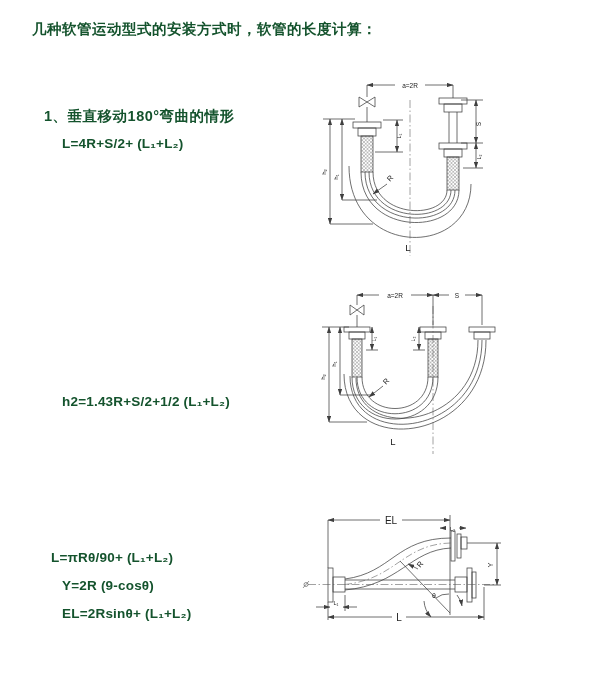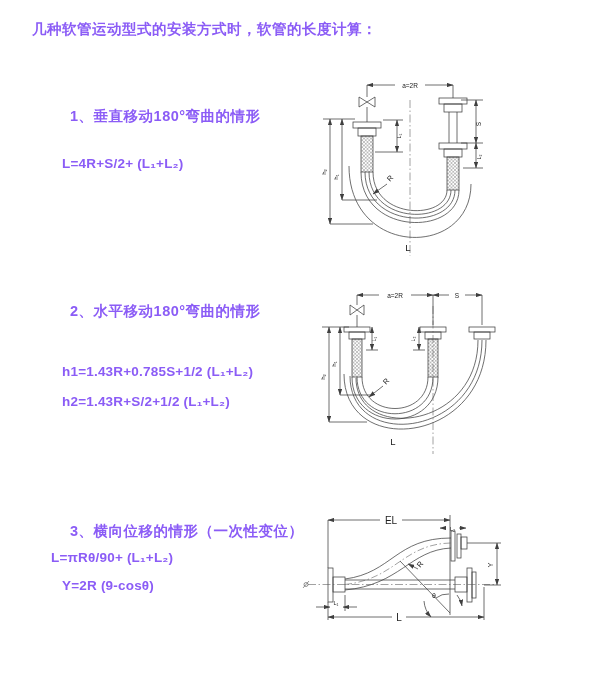--- a/index.html
+++ b/index.html
@@ -1,40 +1,38 @@
 <!DOCTYPE html>
 <html><head>
 <meta charset="utf-8">
 <style>
   html,body{margin:0;padding:0;background:#e8e8e8;}
   .page{position:relative;width:600px;height:675px;background:#ffffff;overflow:hidden;
-        font-family:"Liberation Sans","DejaVu Sans",sans-serif;color:#8b5cf6;}
+        font-family:"Liberation Sans","DejaVu Sans",sans-serif;color:#14532d;}
   .title{position:absolute;left:32px;top:20px;font-size:14.5px;font-weight:bold;letter-spacing:.5px;}
-  .sec-heading{position:absolute;font-size:14.5px;font-weight:bold;letter-spacing:.5px;white-space:nowrap;margin-left:26px;}
+  .sec-heading{position:absolute;font-size:14.5px;font-weight:bold;letter-spacing:.5px;white-space:nowrap;}
   .formula{position:absolute;font-size:13.5px;font-weight:bold;letter-spacing:.2px;white-space:nowrap;}
   .diag{position:absolute;}
   .diag text{fill:#222;font-family:"Liberation Sans","DejaVu Sans",sans-serif;}
 </style>
 </head>
 <body>
 
 <div class="page">
 
   <div class="title">几种软管运动型式的安装方式时，软管的长度计算：</div>
 
   <div class="sec-heading" style="left:44px;top:107px">1、垂直移动180°弯曲的情形</div>
-  <div class="formula" style="left:62px;top:156px">L=4R+S/2+ (L₁+L₂)</div>
-
-  <div class="sec-heading" style="left:44px;top:302px">2、水平移动180°弯曲的情形</div>
-  <div class="formula" style="left:62px;top:364px">h1=1.43R+0.785S+1/2 (L₁+L₂)</div>
+  <div class="formula" style="left:62px;top:136px">L=4R+S/2+ (L₁+L₂)</div>
+
   <div class="formula" style="left:62px;top:394px">h2=1.43R+S/2+1/2 (L₁+L₂)</div>
 
-  <div class="sec-heading" style="left:44px;top:522px">3、横向位移的情形（一次性变位）</div>
   <div class="formula" style="left:51px;top:550px">L=πRθ/90+ (L₁+L₂)</div>
   <div class="formula" style="left:62px;top:578px">Y=2R (9-cosθ)</div>
+  <div class="formula" style="left:62px;top:606px">EL=2Rsinθ+ (L₁+L₂)</div>
 
   <svg class="diag" style="left:315px;top:72px" width="270" height="192" viewBox="0 0 270 192">
     <defs>
       <marker id="arA" markerWidth="9" markerHeight="6" refX="8.5" refY="3" orient="auto-start-reverse" viewBox="0 0 9 6">
         <path d="M0,0 L9,3 L0,6 z" fill="#3f3f3f"></path>
       </marker>
       <pattern id="htA" patternUnits="userSpaceOnUse" width="3.5" height="3.5">
         <path d="M0,3.5 L3.5,0 M0,0 L3.5,3.5" stroke="#777" stroke-width="0.45" fill="none"></path>
       </pattern>
     </defs>

